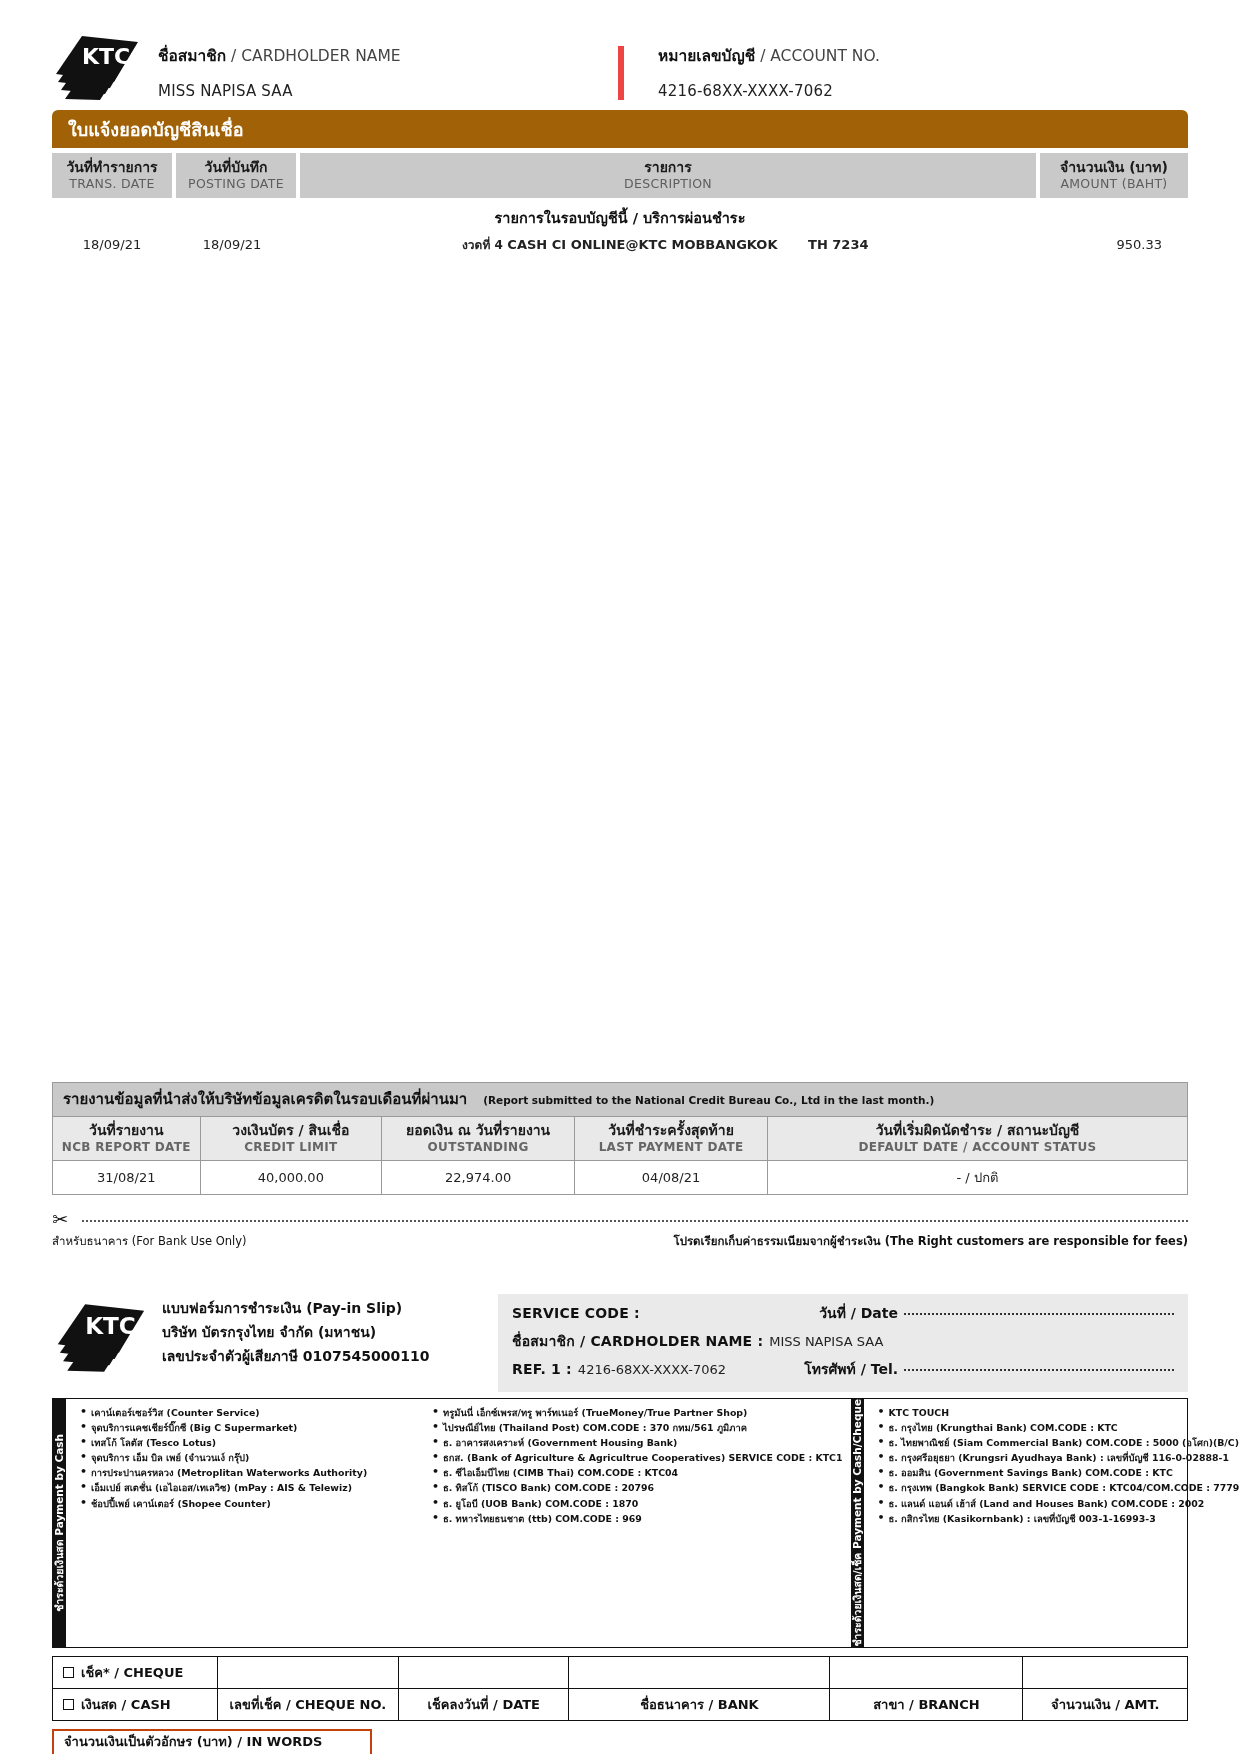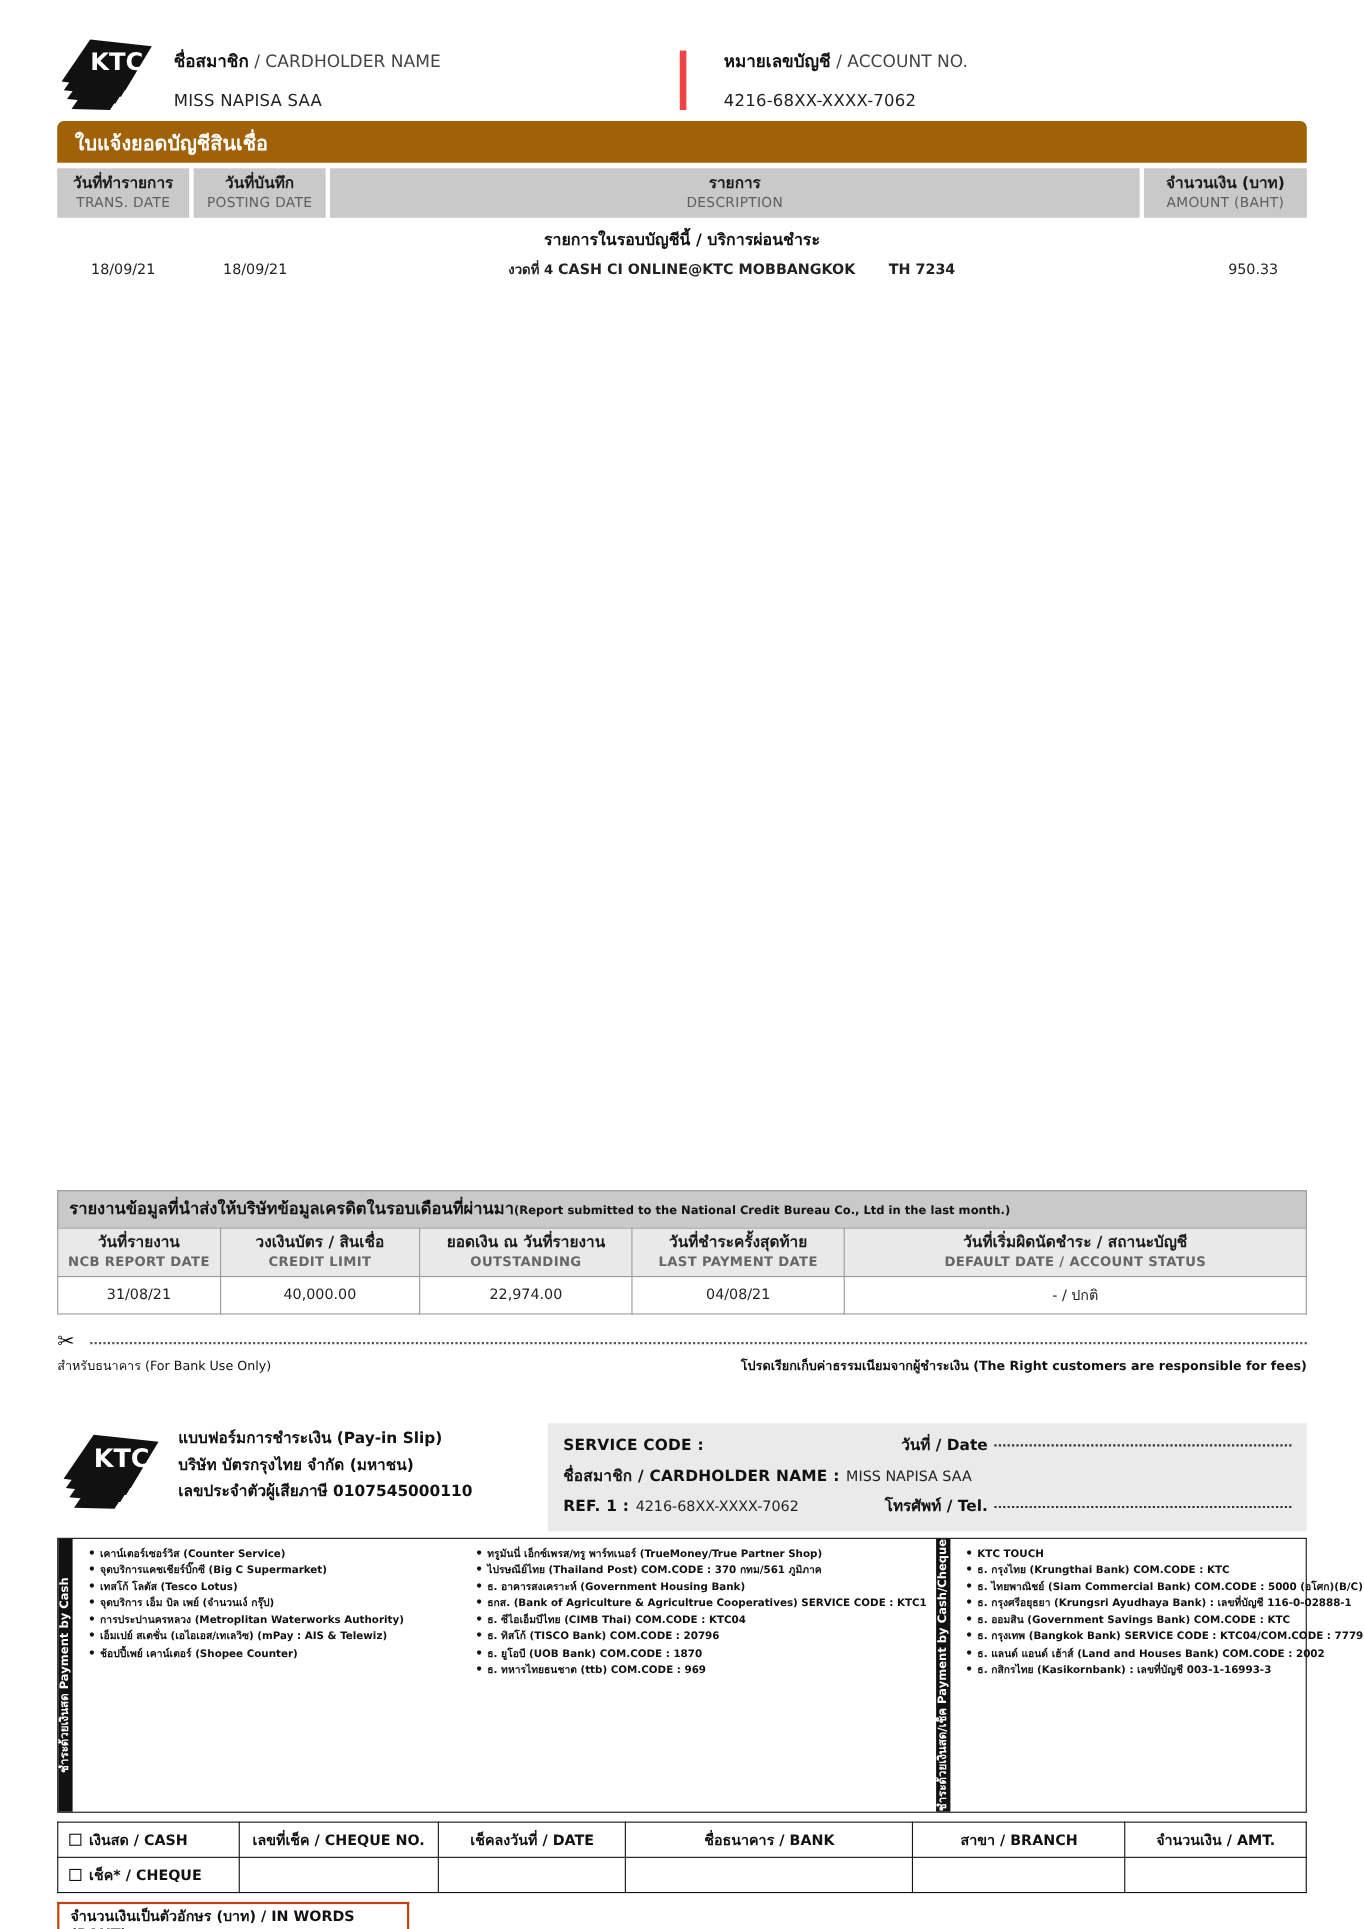--- a/index.html
+++ b/index.html
@@ -57,21 +57,21 @@
   .txn-country { display:inline-block; margin-left:26px; }
 
   .txn-body-space { height:826px; }
 
   
   .ncb-bar {
     background:#c9c9c9; padding:4px 8px 5px 10px;
     font-size:15px; font-weight:bold; color:#111;
     border:1px solid #9a9a9a; border-bottom:none;
   }
-  .ncb-bar .sub { font-size:10.5px; font-weight:bold; }
+  .ncb-bar .sub { font-size:10.5px; font-weight:bold;margin-left:16px; }
   .ncb-table { width:100%; border-collapse:collapse; table-layout:fixed; }
   .ncb-table th, .ncb-table td { border:1px solid #9a9a9a; text-align:center; }
   .ncb-table th { background:#e9e9e9; padding:4px 2px 5px; }
   .ncb-table th .th { display:block; font-size:14px; font-weight:bold; color:#1a1a1a; line-height:18px; }
   .ncb-table th .en { display:block; font-size:12px; color:#666; line-height:16px; letter-spacing:.3px; }
   .ncb-table td { padding:6px 2px; font-size:13px; color:#222; }
 
   
   .cutline { margin-top:16px; position:relative; height:20px; }
   .cutline .dots { position:absolute; left:30px; right:0; top:9px; border-top:2px dotted #555; }
@@ -335,34 +335,34 @@
       <colgroup>
           <col style="width:14.5%">
           <col style="width:16%">
           <col style="width:15%">
           <col style="width:23%">
           <col style="width:17%">
           <col style="width:14.5%">
         </colgroup>
       <tbody>
           <tr>
+        <td><span class="chk-box"></span><span>เช็ค* / CHEQUE</span></td>
+        <td></td>
+        <td></td>
+        <td></td>
+        <td></td>
+        <td></td>
+      </tr>
+      <tr>
         <td><span class="chk-box"></span><span>เงินสด / CASH</span></td>
         <td class="ctr">เลขที่เช็ค / CHEQUE NO.</td>
         <td class="ctr">เช็คลงวันที่ / DATE</td>
         <td class="ctr">ชื่อธนาคาร / BANK</td>
         <td class="ctr">สาขา / BRANCH</td>
         <td class="ctr">จำนวนเงิน / AMT.</td>
-      </tr>
-      <tr>
-        <td><span class="chk-box"></span><span>เช็ค* / CHEQUE</span></td>
-        <td></td>
-        <td></td>
-        <td></td>
-        <td></td>
-        <td></td>
       </tr>
     </tbody>
       </table>
 
     <table class="inwords">
       <colgroup>
           <col style="width:28%">
           <col style="width:72%">
         </colgroup>
       <tbody>

